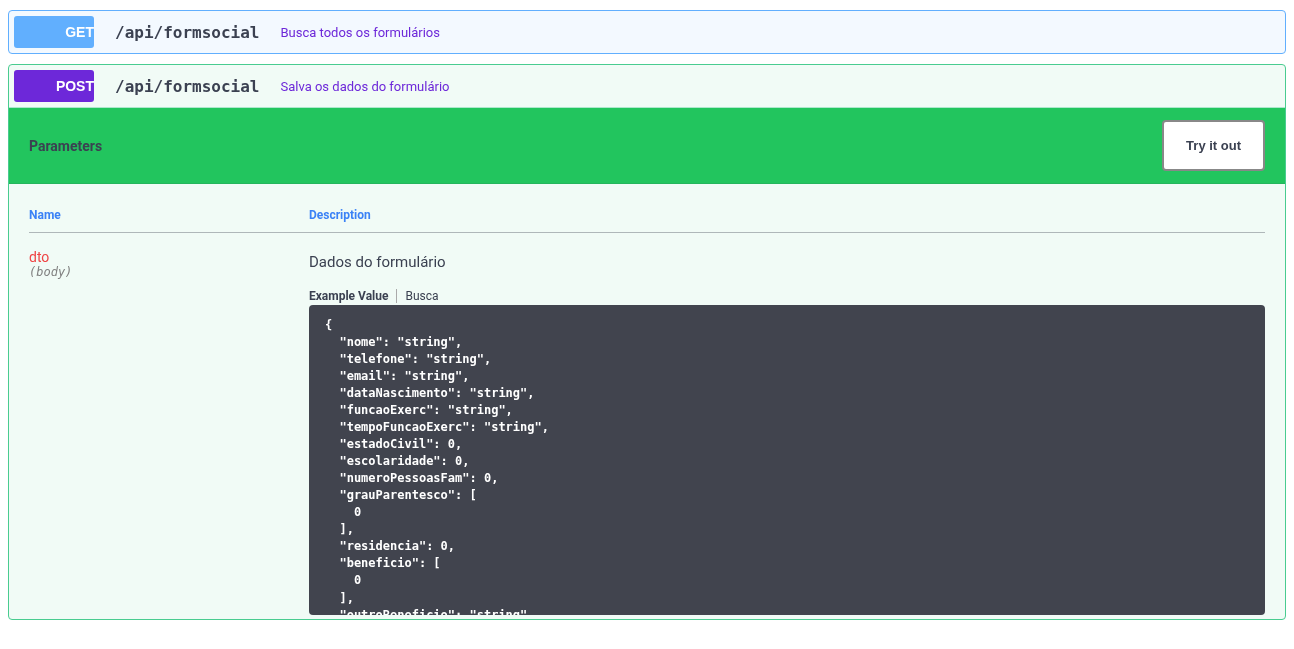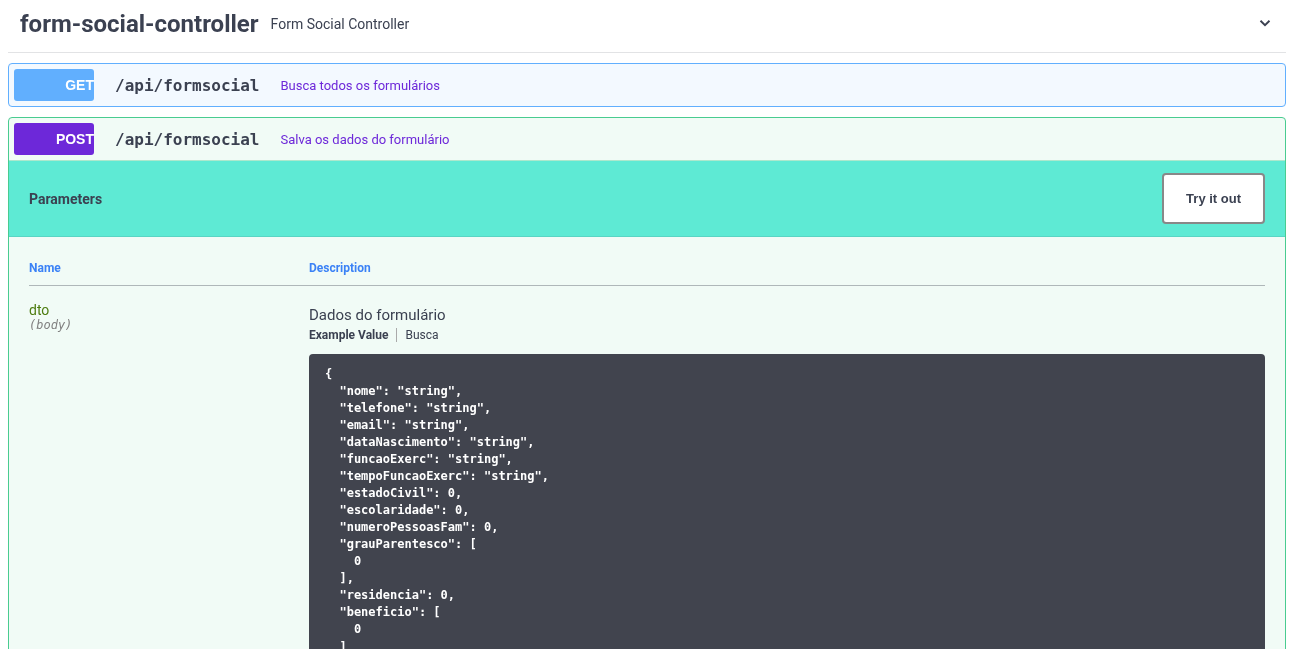--- a/index.html
+++ b/index.html
@@ -76,21 +76,21 @@
 }
 
 .opblock-body {
   border-top: 1px solid rgba(73,204,144,0.4);
 }
 .params-header {
   display: flex;
   align-items: center;
   justify-content: space-between;
   padding: 12px 20px;
-  background: #5eead4;
+  background: #22c55e;
   border-bottom: 1px solid rgba(59,65,81,0.12);
 }
 .params-title {
   font-weight: 700;
   font-size: 14px;
   color: #3b4151;
 }
 .try-btn {
   border: 2px solid #888;
   background: #fff;
@@ -113,40 +113,40 @@
   border-bottom: 1px solid rgba(59,65,81,0.2);
 }
 .params-table td {
   vertical-align: top;
   padding: 16px 0 4px 0;
 }
 .col-name { width: 280px; }
 .param-name {
   font-size: 14px;
   font-weight: 400;
-  color: #4d7c0f;
+  color: #ef4444;
 }
 .param-in {
   font-size: 12px;
   font-style: italic;
   color: #808080;
   font-family: "Lucida Console", Monaco, monospace;
 }
 .param-desc-text {
   font-size: 15px;
   color: #3b4151;
-  margin-bottom: 4px;
+  margin-bottom: 18px;
   margin-top: 4px;
 }
 
 .model-tabs {
   display: flex;
   align-items: center;
   font-size: 12px;
-  margin-bottom: 12px;
+  margin-bottom: 2px;
 }
 .model-tab {
   cursor: pointer;
   color: #3b4151;
 }
 .model-tab.active { font-weight: 700; }
 .tab-sep {
   width: 1px;
   height: 14px;
   background: #aaa;
@@ -169,29 +169,20 @@
 }
 .code-block::-webkit-scrollbar { width: 10px; }
 .code-block::-webkit-scrollbar-track { background: #383b44; border-radius: 4px; }
 .code-block::-webkit-scrollbar-thumb { background: #6a6d76; border-radius: 4px; }
 </style>
 </head>
 <body>
 
 <div class="container">
 
-  <div class="tag-header">
-    <span class="tag-name">form-social-controller</span>
-    <span class="tag-desc">Form Social Controller</span>
-    <span class="tag-caret">
-      <svg viewBox="0 0 24 24" fill="none" stroke="#3b4151" stroke-width="2.5">
-          <polyline points="6 9 12 15 18 9"></polyline>
-        </svg>
-    </span>
-  </div>
 
   <div class="opblock opblock-get">
     <div class="opblock-summary">
       <span class="method-badge method-get">GET</span>
       <span class="op-path">/api/formsocial</span>
       <span class="op-desc">Busca todos os formulários</span>
     </div>
   </div>
 
   <div class="opblock opblock-post">

